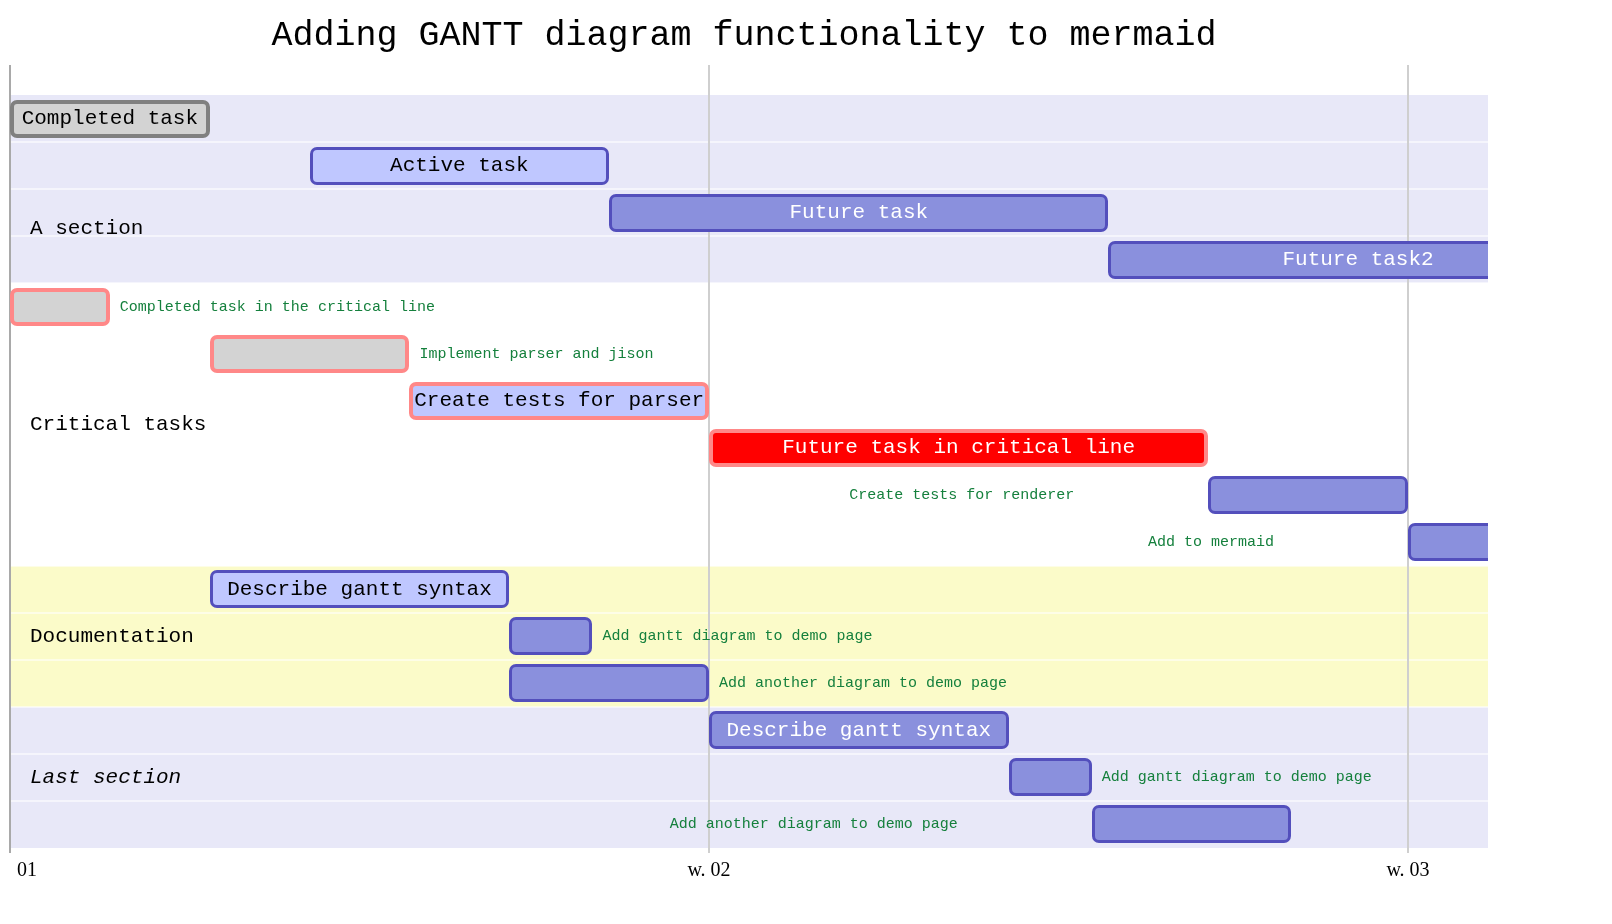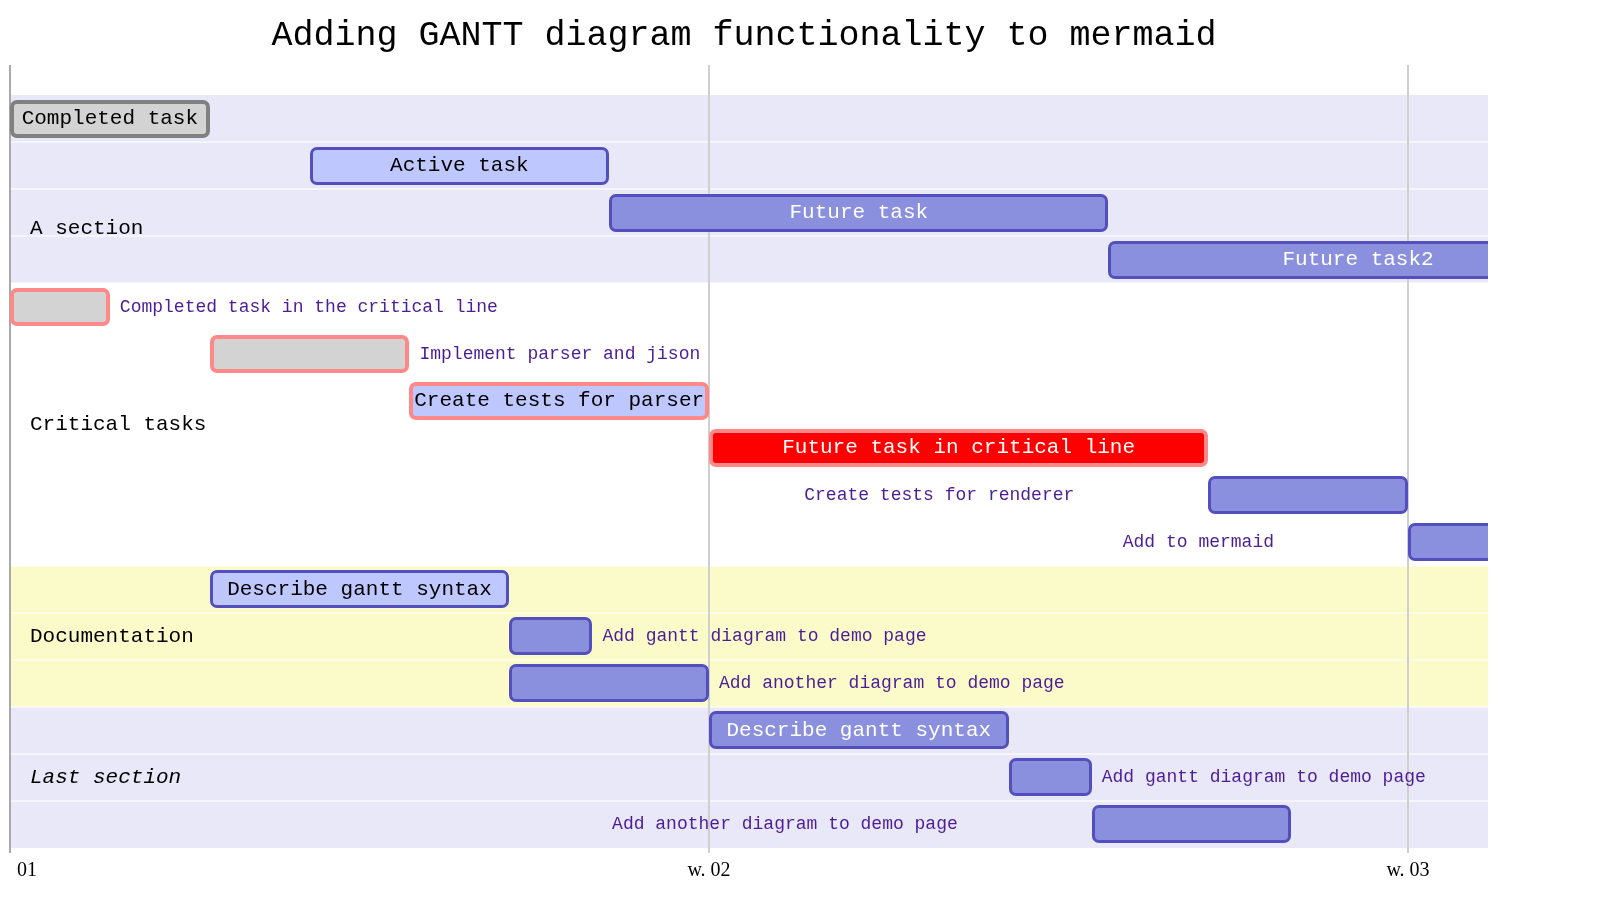--- a/index.html
+++ b/index.html
@@ -20,21 +20,21 @@
     position:absolute;z-index:4;height:38px;box-sizing:border-box;
     border:3px solid;border-radius:7px;
     display:flex;align-items:center;justify-content:center;
     font-size:21px;white-space:nowrap;overflow:hidden;
   }
   .bar-done{background:var(--done-fill,#d3d3d3);border-color:var(--done-stroke,#808080);border-width:4px;color:#000;}
   .bar-active{background:var(--active-fill,#bfc7ff);border-color:var(--active-stroke,#534fbc);color:#000;}
   .bar-future{background:var(--task-fill,#8a90dd);border-color:var(--task-stroke,#534fbc);color:var(--text-light,#fff);}
   .bar-done.crit,.bar-active.crit{border-color:var(--crit-stroke,#ff8888);border-width:4px;}
   .bar-future.crit{background:var(--crit-task-fill,#ff0000);border-color:var(--crit-stroke,#ff8888);border-width:4px;color:var(--text-light,#fff);}
-  .task-label{position:absolute;z-index:5;font-size:18px;white-space:nowrap;transform:translateY(-50%);color:#4c1d95;}
+  .task-label{position:absolute;z-index:5;font-size:15px;white-space:nowrap;transform:translateY(-50%);color:#15803d;}
   .task-label.left{text-align:right;}
   .axis-label{position:absolute;z-index:5;top:858px;font-size:20px;white-space:nowrap;transform:translateX(-50%);font-family:Liberation Serif, serif;}
 </style>
 </head>
 <body>
 
 <div id="stage">
   <div class="chart-title">Adding GANTT diagram functionality to mermaid</div>
   <div id="plot">
       <div class="band" style="left: 10px; top: 95px; width: 1597px; height: 188.24px; background: rgb(232, 232, 248);"></div>

